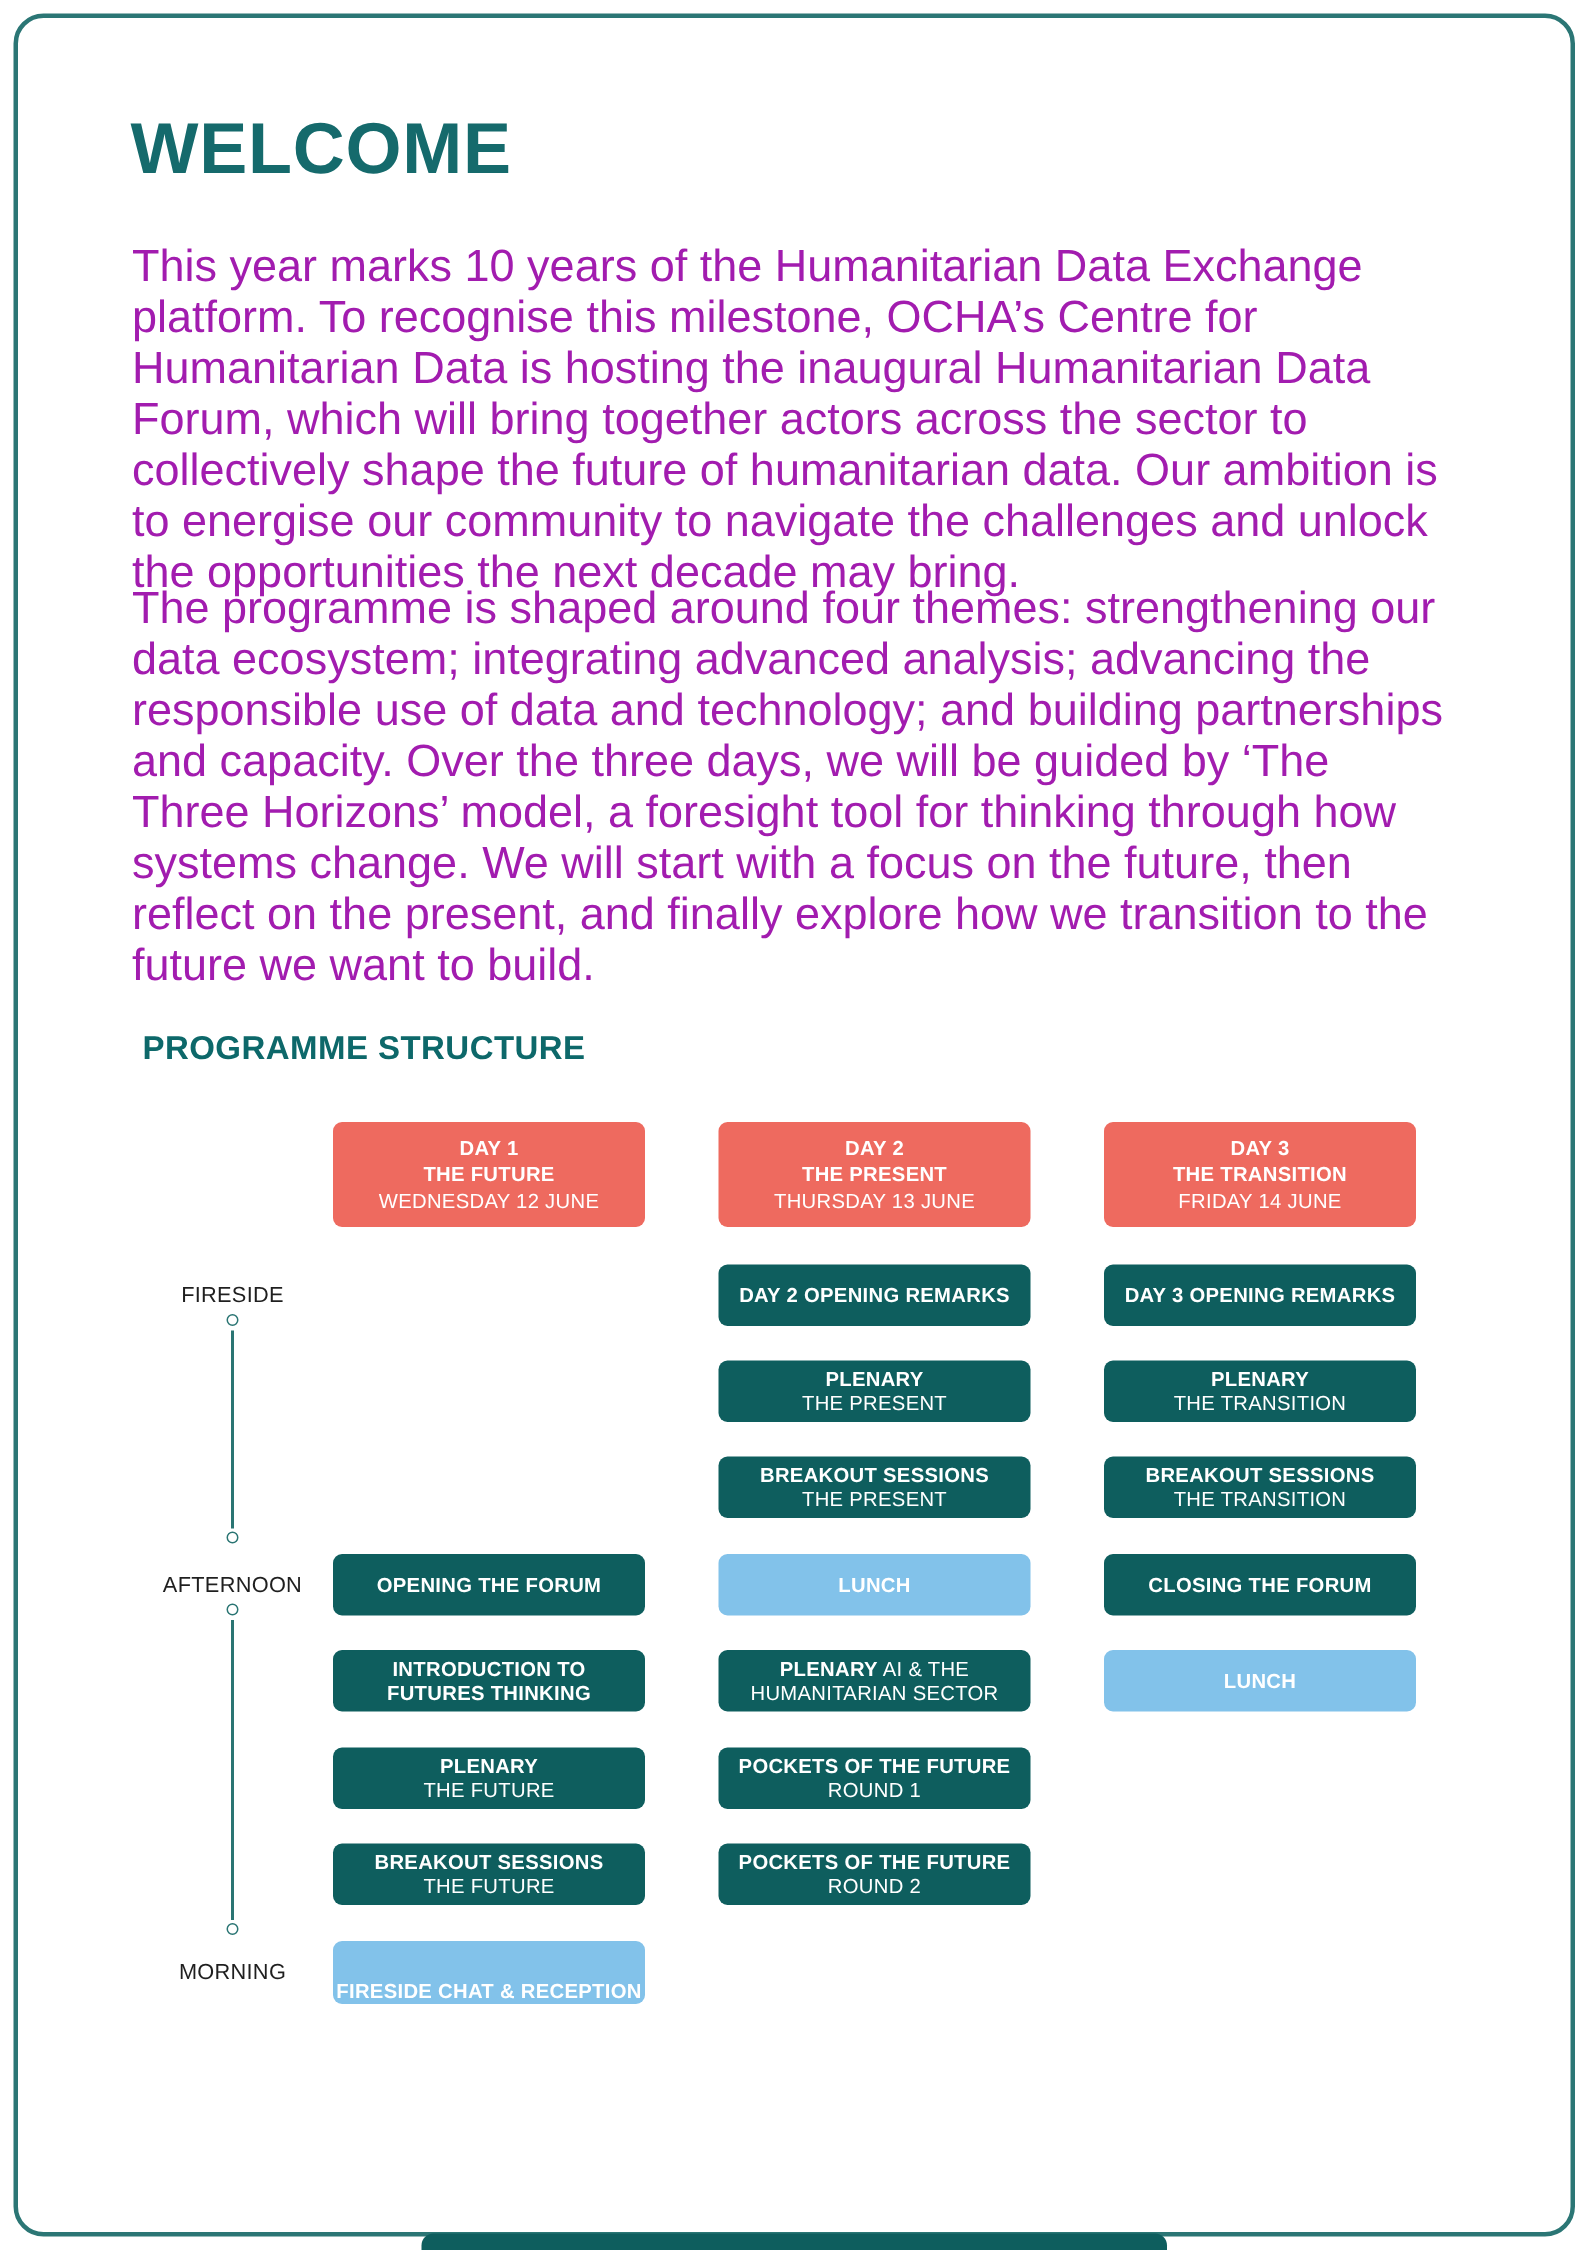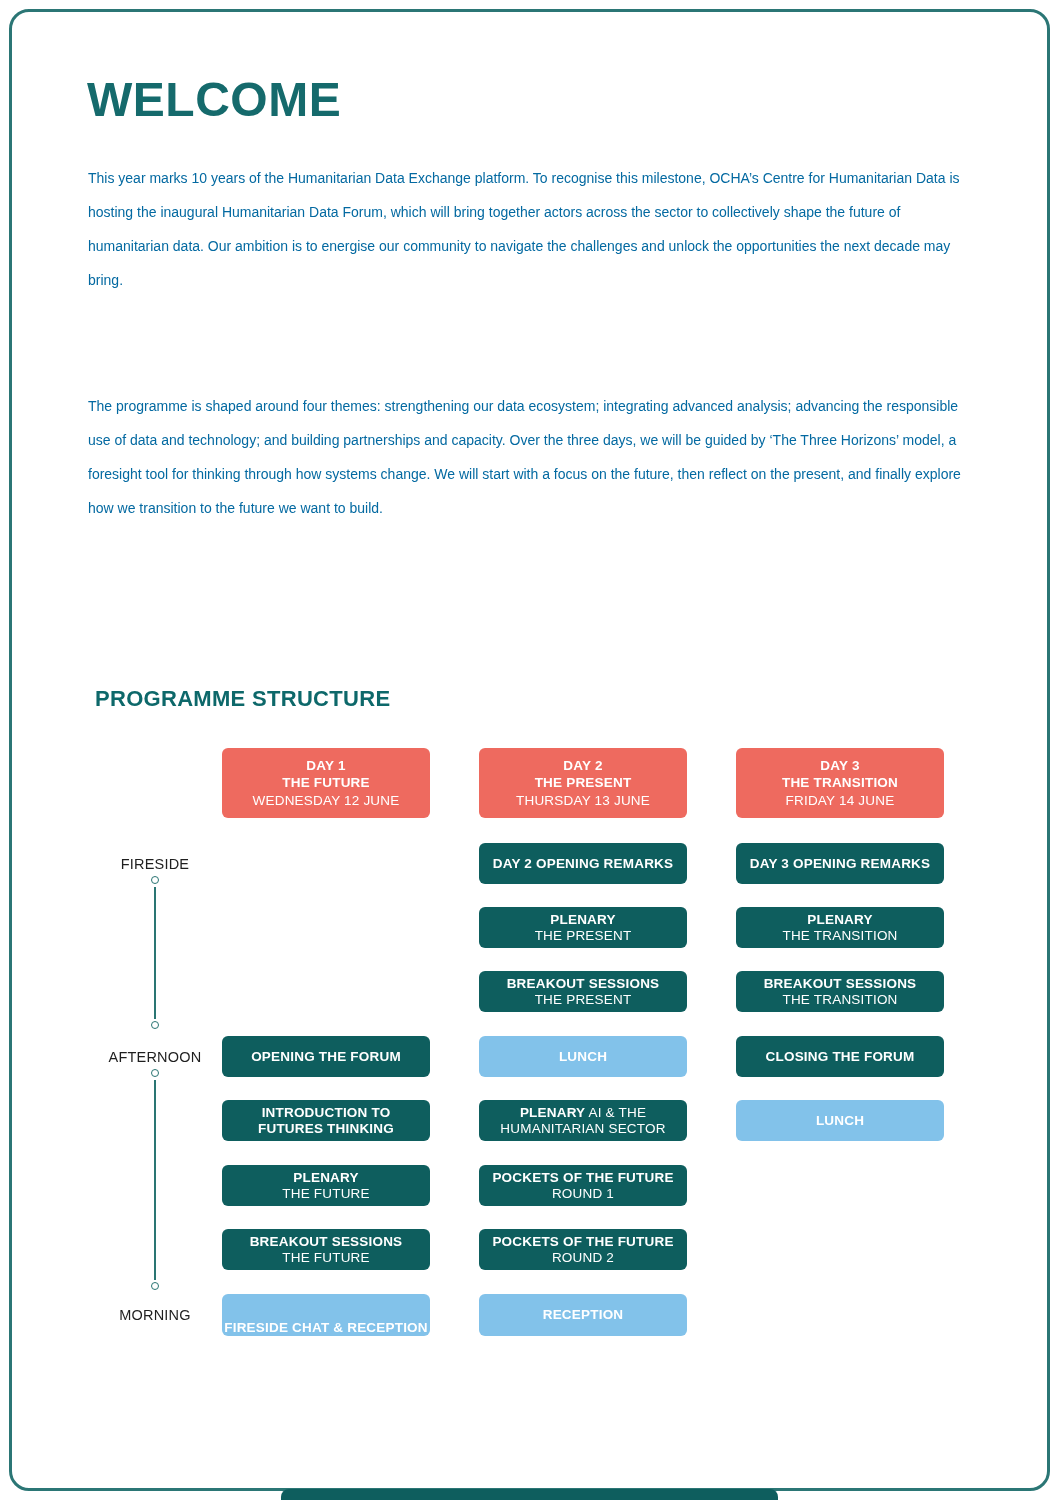--- a/index.html
+++ b/index.html
@@ -12,21 +12,21 @@
   .page-border {
     position:absolute; left:9px; top:9px; right:9px; bottom:9px;
     border:3px solid #2b7675; border-radius:20px; pointer-events:none;
   }
   .welcome-title {
     position:absolute; left:87px; top:72px;
     font-size:48px; font-weight:bold; color:#156a6c; letter-spacing:0.5px;
   }
   .para {
     position:absolute; left:88px; width:878px;
-    font-size:14px; line-height:34px; color:#0369a1;
+    font-size:30px; line-height:34px; color:#a21caf;
   }
   .para1 { top:161px; }
   .para2 { top:389px; }
   .section-title {
     position:absolute; left:95px; top:686px;
     font-size:22px; font-weight:bold; color:#0d686a; letter-spacing:0.3px;
   }
   .grid { position:absolute; left:222px; top:748px; width:753px; height:590px; }
   .block {
     position:absolute; width:208px; border-radius:6px; color:#ffffff;
@@ -146,19 +146,16 @@
         <div><span class="b">BREAKOUT SESSIONS</span></div>
         <div><span>THE FUTURE</span></div>
       </div>
       <div class="block teal" style="left: 257px; top: 481px; height: 41px;">
         <div><span class="b">POCKETS OF THE FUTURE</span></div>
         <div><span>ROUND 2</span></div>
       </div>
       <div class="block blue" style="left: 0px; top: 546px; height: 42px; justify-content: flex-end;">
         <div><span class="b">FIRESIDE CHAT &amp; RECEPTION</span></div>
       </div>
-      <div class="block blue" style="left: 257px; top: 546px; height: 42px;">
-        <div><span class="b">RECEPTION</span></div>
-      </div>
     </div>
 
   <div class="bottom-bar"></div>
 </div>
 
 </body></html>

